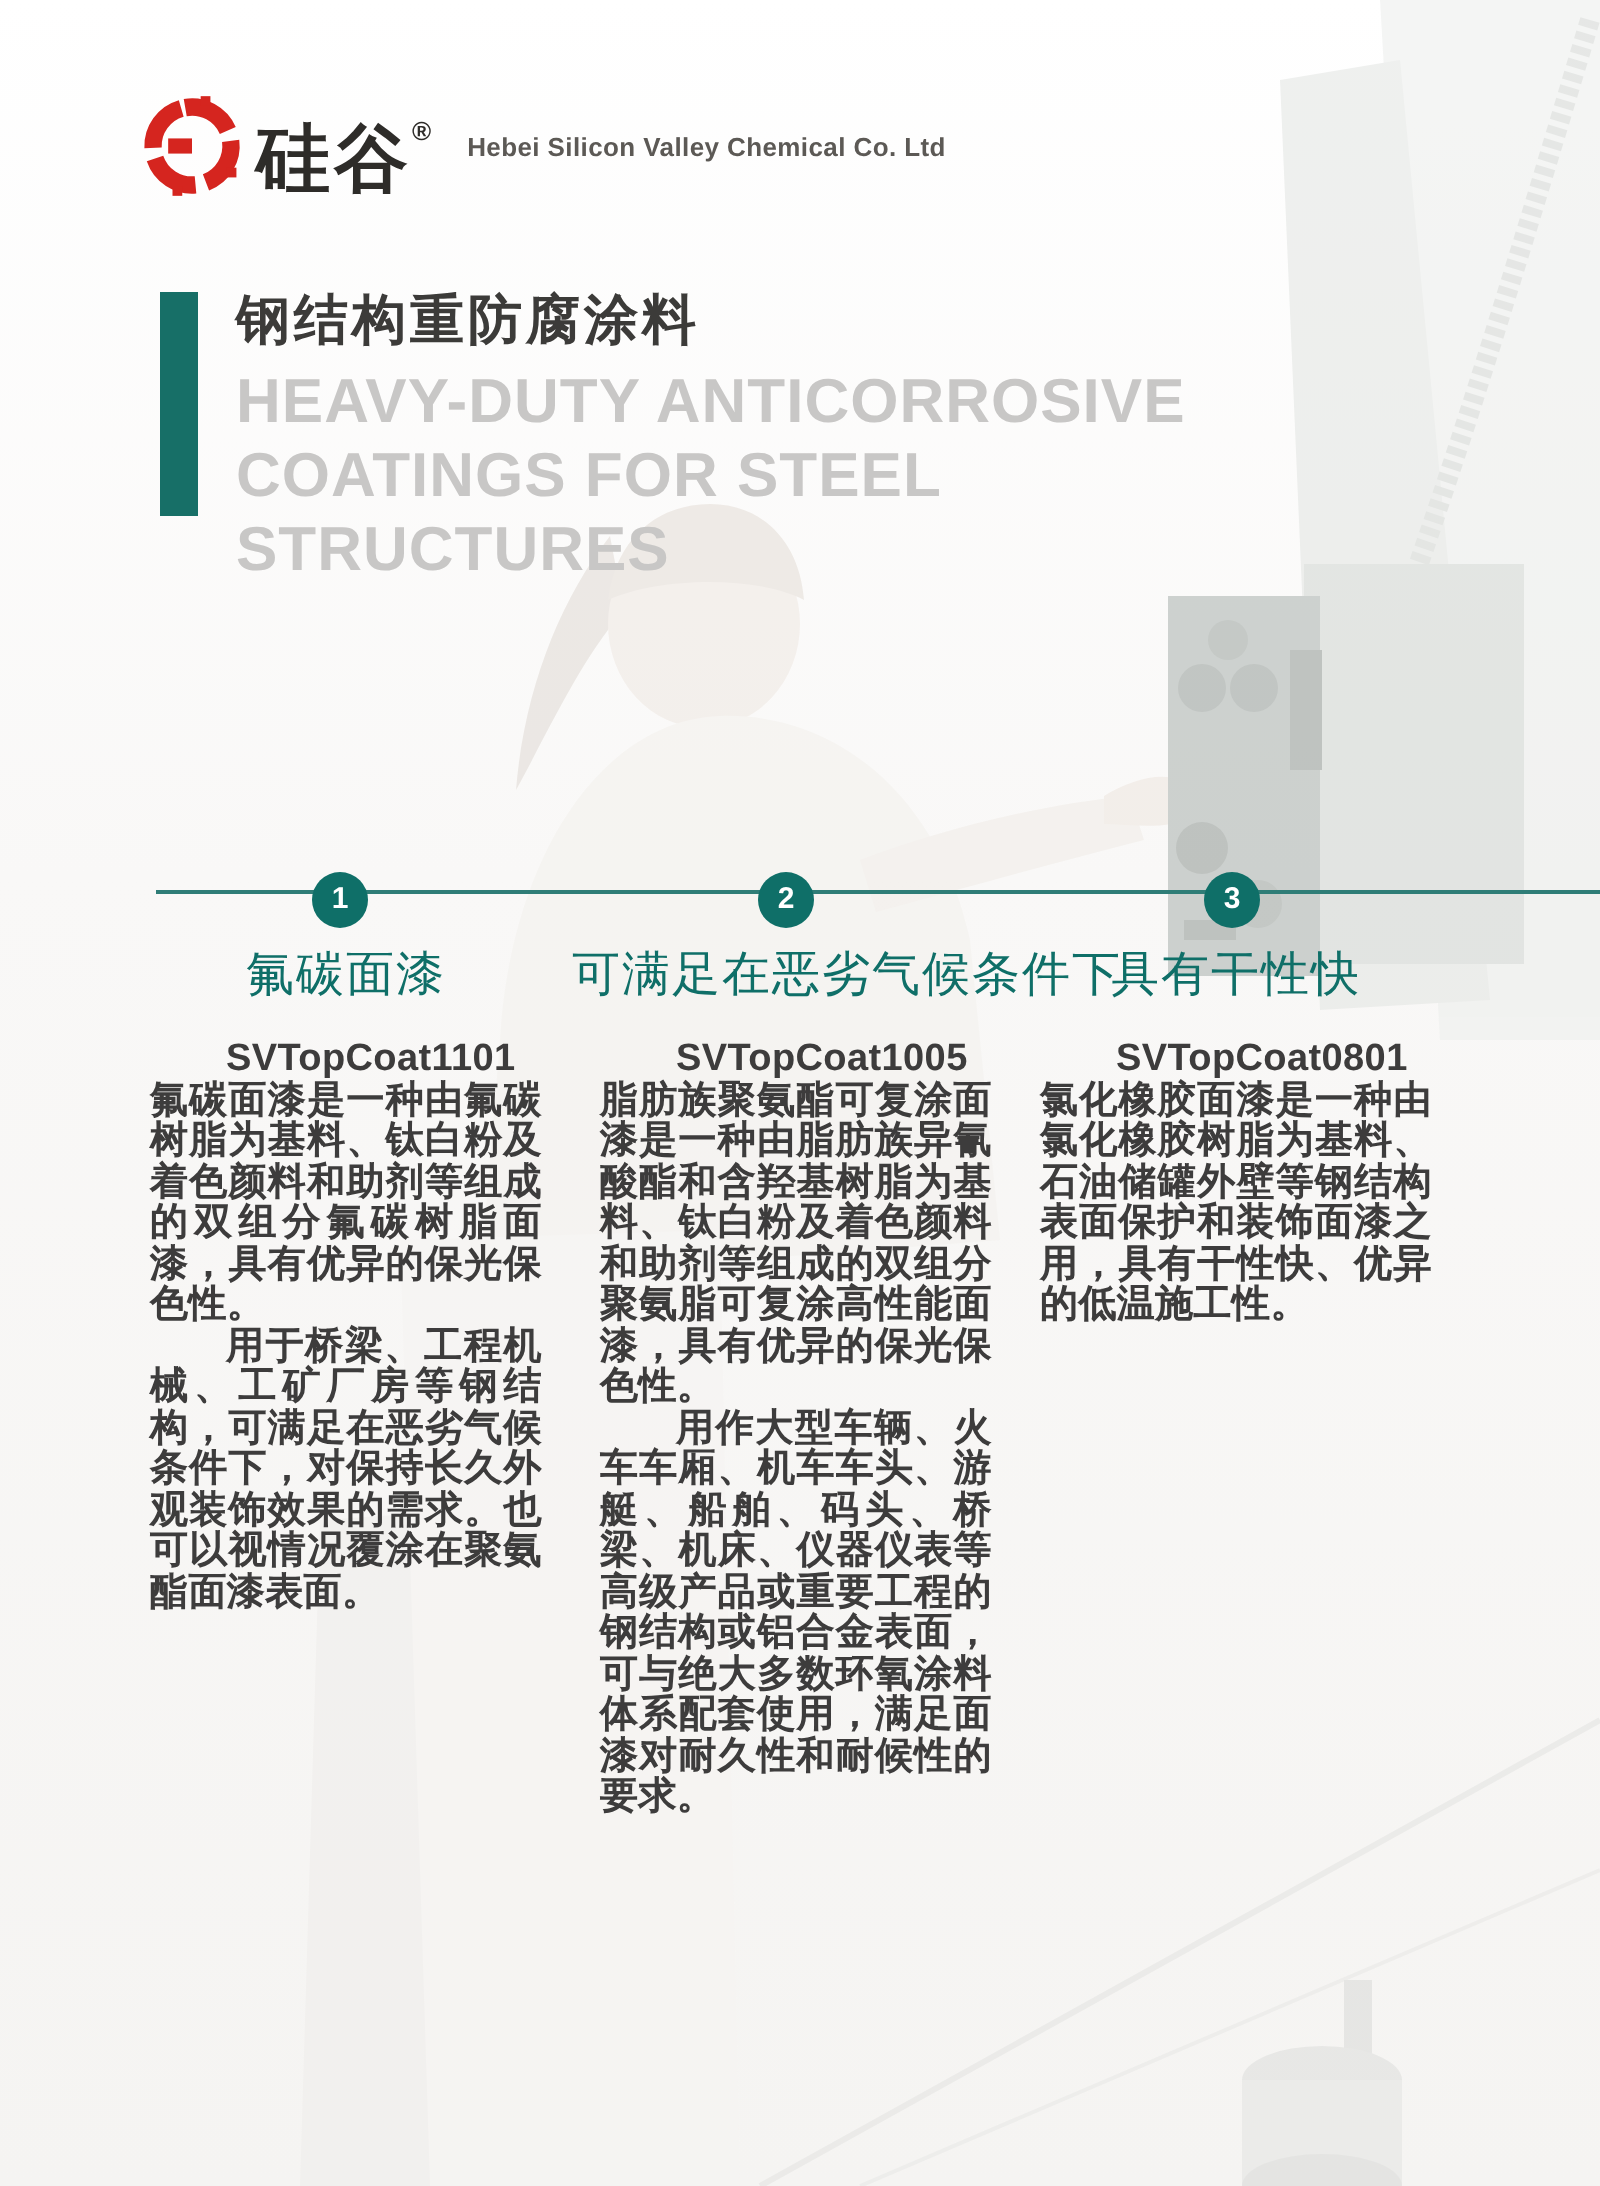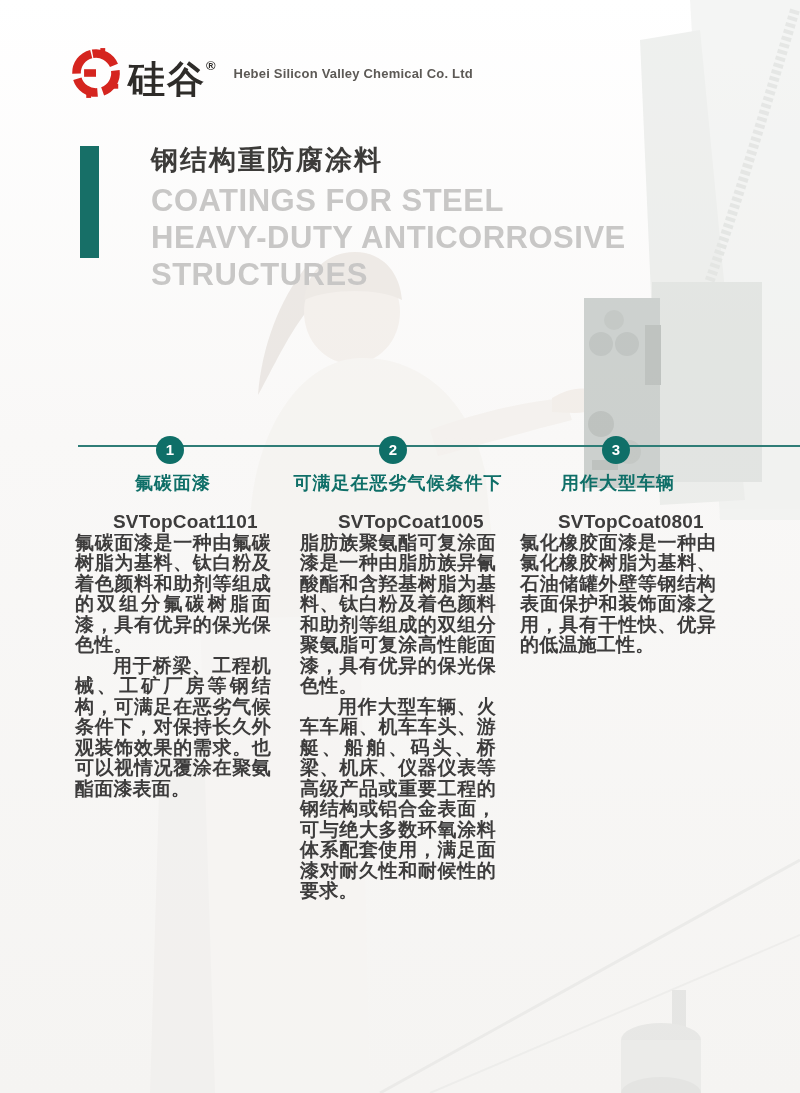--- a/index.html
+++ b/index.html
@@ -15,34 +15,34 @@
 
   
   .logo-row{position:absolute;left:70px;top:40px;display:flex;align-items:center;}
   .logo-mark{width:52px;height:52px;display:block;}
   .logo-cn{font-size:37px;font-weight:bold;color:#2e2c29;letter-spacing:2px;margin-left:6px;line-height:52px;}
   .logo-reg{font-size:13px;color:#2e2c29;vertical-align:22px;font-weight:bold;}
   .company{font-size:13px;font-weight:bold;color:#5c5955;margin-left:16px;letter-spacing:.2px;text-align:right;}
 
   
   .title-bar{position:absolute;left:80px;top:146px;width:19px;height:112px;background:#176f67;}
-  .title-wrap{position:absolute;left:118px;top:143px;width:560px;margin-left:33px;}
+  .title-wrap{position:absolute;left:118px;top:143px;width:560px;}
   .title-zh{font-size:27px;font-weight:bold;color:#3c3b39;letter-spacing:2px;line-height:34px;}
   .title-en{margin-top:5px;font-size:31px;font-weight:bold;color:#c8c7c6;line-height:37px;letter-spacing:.5px;}
 
   
   .rule{position:absolute;left:78px;right:0;top:445px;height:2px;background:#2f7d77;}
   .badge{position:absolute;top:436px;width:28px;height:28px;border-radius:50%;background:#0f6f68;
          color:#ffffff;font-size:15px;font-weight:bold;text-align:center;line-height:28px;}
   .b1{left:156px}.b2{left:379px}.b3{left:602px}
 
   
   .col{position:absolute;top:471px;width:196px;}
   .col1{left:75px}.col2{left:300px}.col3{left:520px}
-  .col-head{color:#0f6f68;font-size:18px;font-weight:bold;text-align:center;white-space:nowrap;
+  .col-head{color:#0f6f68;font-size:24px;font-weight:normal;text-align:center;white-space:nowrap;
             margin:0 -14px 17px -14px;letter-spacing:1px;}
   .col p{margin:0;font-size:19px;line-height:20.5px;color:#3d3c3c;text-align:justify;
          text-indent:2em;font-weight:bold;letter-spacing:.2px;}
 
   .ph{opacity:.55;}
 </style>
 </head>
 <body>
 
 <div class="page">
@@ -98,22 +98,22 @@
         <rect x="40" y="34" width="4.5" height="4.5" fill="#d5251f"></rect>
       </svg>
       <div class="logo-cn"><span>硅谷</span><span class="logo-reg">®</span></div>
       <div class="company">Hebei Silicon Valley Chemical Co. Ltd</div>
     </div>
 
     <div class="title-bar"></div>
     <div class="title-wrap">
       <div class="title-zh">钢结构重防腐涂料</div>
       <div class="title-en">
+        <div>HEAVY-DUTY ANTICORROSIVE</div>
         <div>COATINGS FOR STEEL</div>
-        <div>HEAVY-DUTY ANTICORROSIVE</div>
         <div>STRUCTURES</div>
       </div>
     </div>
 
     <div class="rule"></div>
     <div class="badge b1">1</div>
     <div class="badge b2">2</div>
     <div class="badge b3">3</div>
 
     <div class="col col1">
@@ -122,18 +122,18 @@
       <p>用于桥梁、工程机械、工矿厂房等钢结构，可满足在恶劣气候条件下，对保持长久外观装饰效果的需求。也可以视情况覆涂在聚氨酯面漆表面。</p>
     </div>
 
     <div class="col col2">
       <div class="col-head">可满足在恶劣气候条件下</div>
       <p>SVTopCoat1005 脂肪族聚氨酯可复涂面漆是一种由脂肪族异氰酸酯和含羟基树脂为基料、钛白粉及着色颜料和助剂等组成的双组分聚氨脂可复涂高性能面漆，具有优异的保光保色性。</p>
       <p>用作大型车辆、火车车厢、机车车头、游艇、船舶、码头、桥梁、机床、仪器仪表等高级产品或重要工程的钢结构或铝合金表面，可与绝大多数环氧涂料体系配套使用，满足面漆对耐久性和耐候性的要求。</p>
     </div>
 
     <div class="col col3">
-      <div class="col-head">用作大型车辆</div>
+      <div class="col-head">具有干性快</div>
       <p>SVTopCoat0801 氯化橡胶面漆是一种由氯化橡胶树脂为基料、石油储罐外壁等钢结构表面保护和装饰面漆之用，具有干性快、优异的低温施工性。</p>
     </div>
 
   </div>
 </div>
 
 </body></html>

